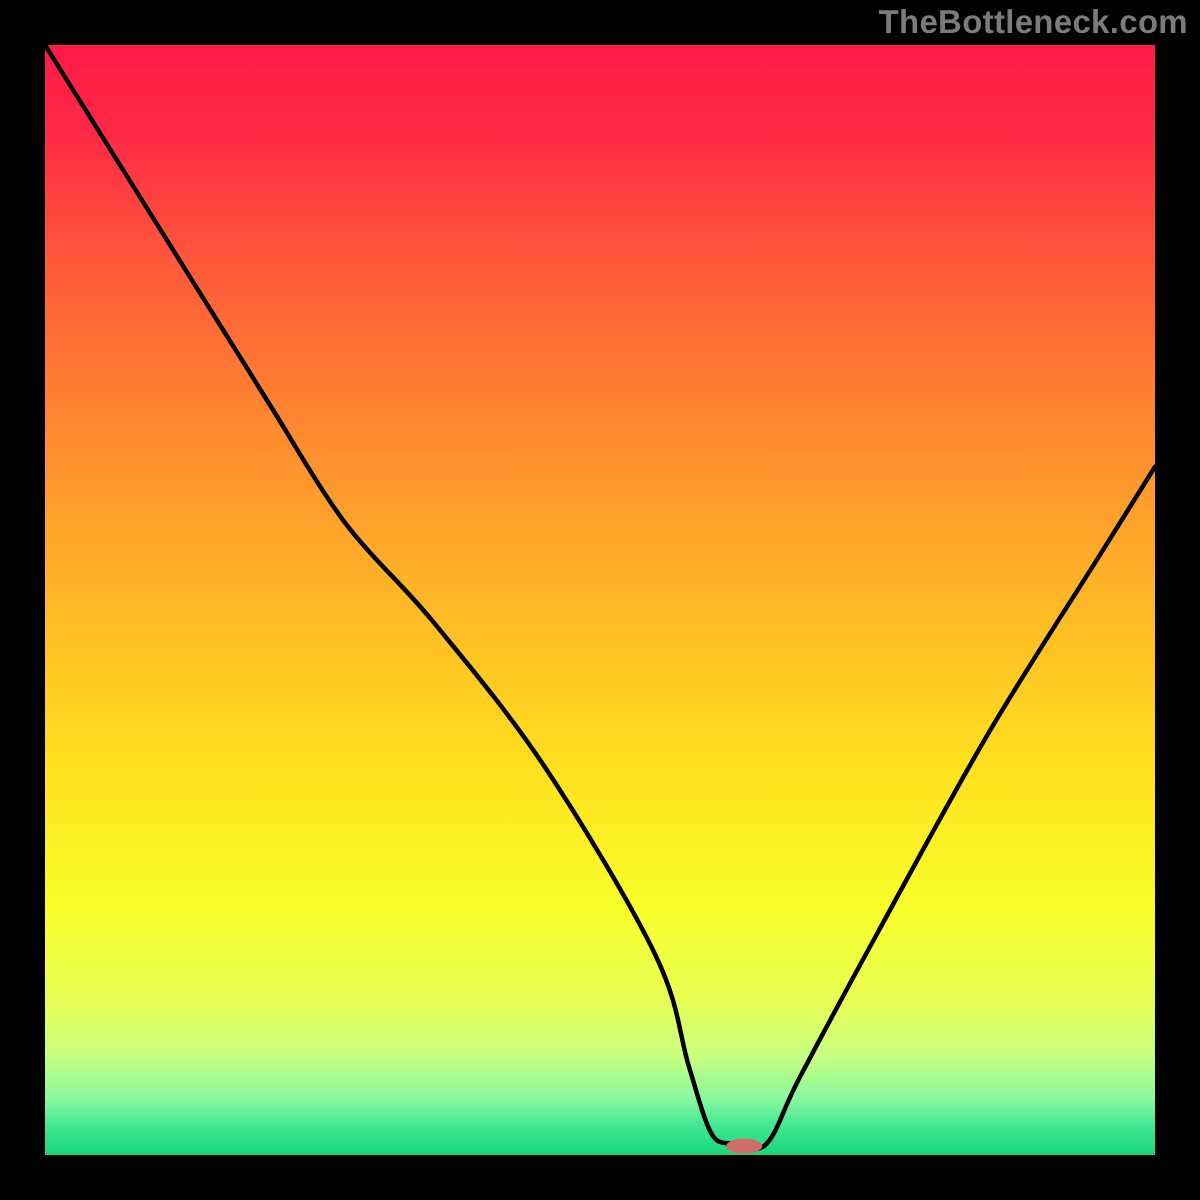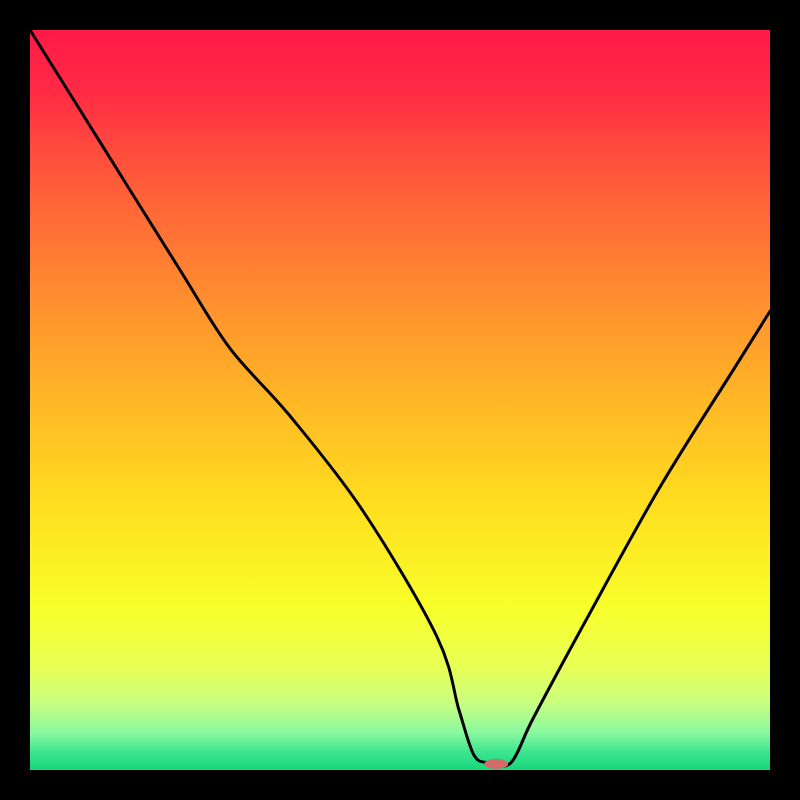--- a/index.html
+++ b/index.html
@@ -37,20 +37,21 @@
   .plot svg {
     display: block;
     width: 740px;
     height: 740px;
   }
 </style>
 </head>
 <body>
 
 <div class="frame">
+  <div class="watermark">TheBottleneck.com</div>
   <div class="plot">
     <svg id="svg" viewBox="0 0 740 740">
       <defs>
         <linearGradient id="bg-grad" x1="0" y1="0" x2="0" y2="1">
             <stop offset="0%" stop-color="#ff1a47"></stop>
             <stop offset="8%" stop-color="#ff2a45"></stop>
             <stop offset="20%" stop-color="#ff5a3a"></stop>
             <stop offset="35%" stop-color="#ff8a30"></stop>
             <stop offset="50%" stop-color="#ffb726"></stop>
             <stop offset="65%" stop-color="#ffe01f"></stop>

